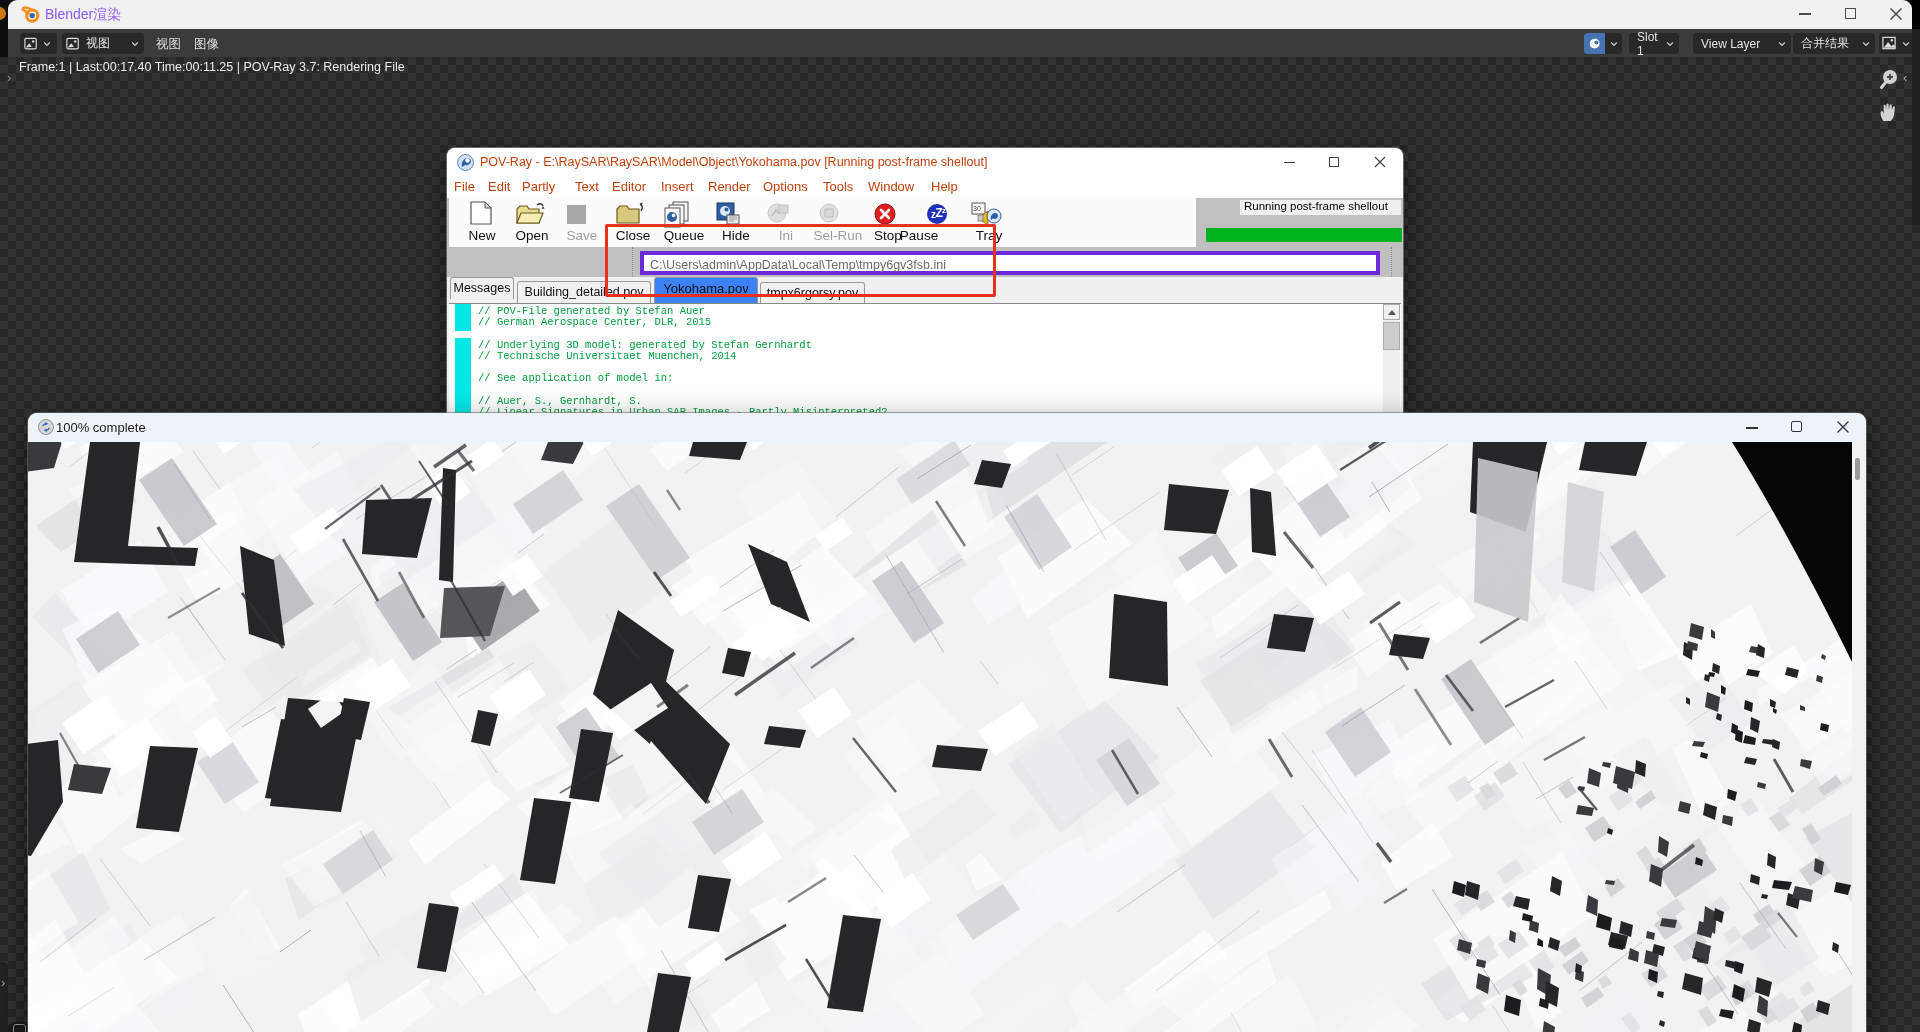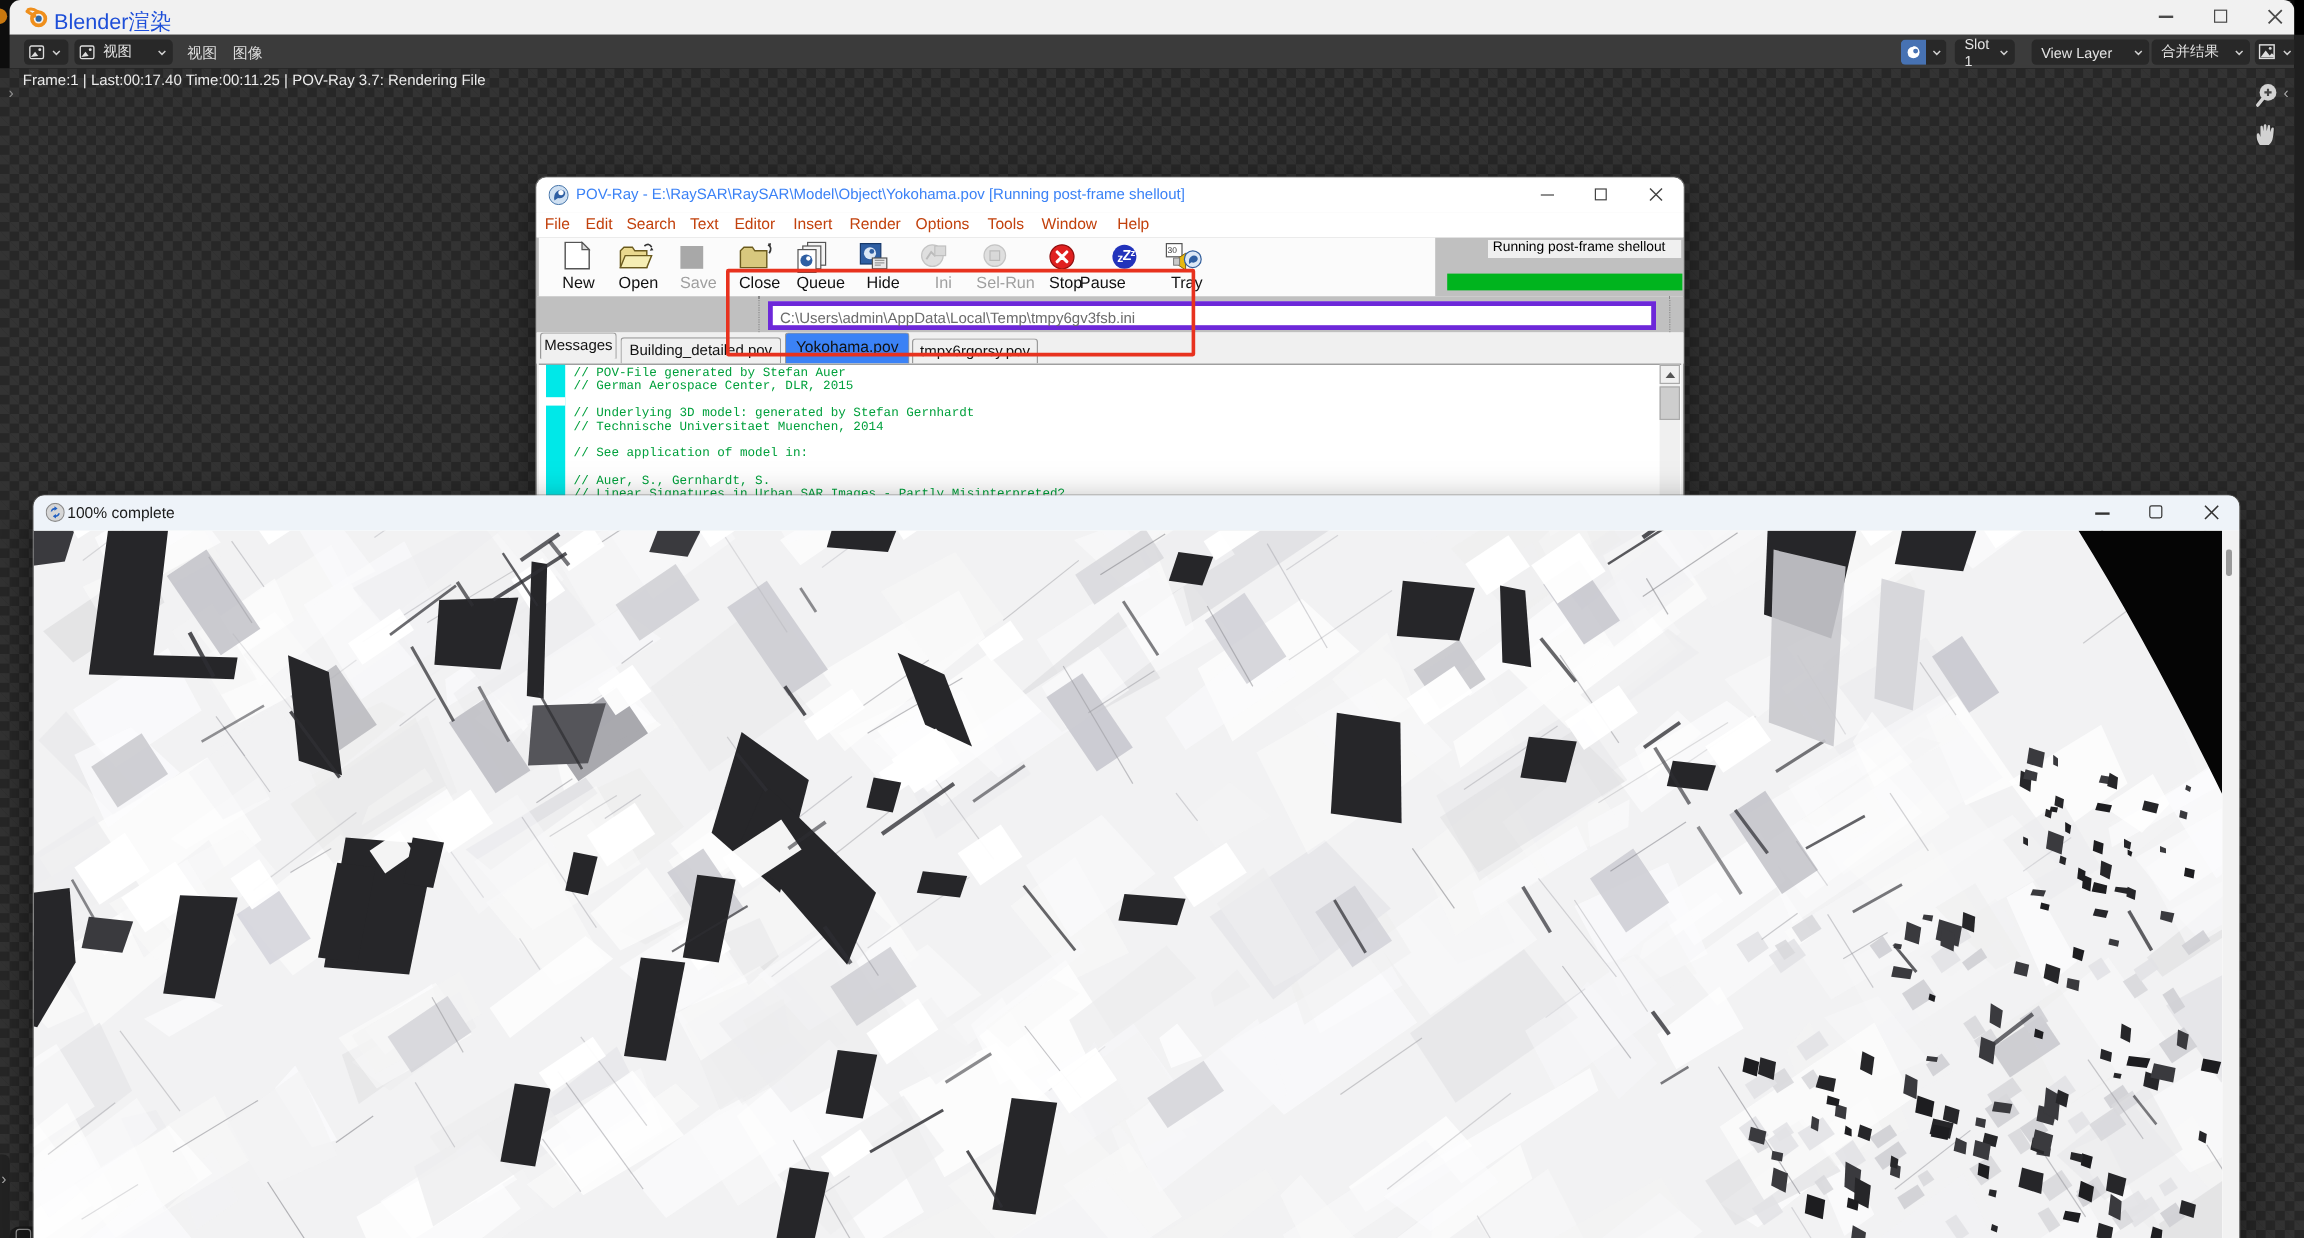--- a/index.html
+++ b/index.html
@@ -21,21 +21,21 @@
 <div class="abs" style="left:0;top:0;width:1920px;height:1032px;background:#0d0d0d"></div>
 
 <div class="abs" style="left:-7px;top:7px;width:13px;height:13px;border-radius:50%;background:#c9780f"></div>
 
 <div class="abs" style="left:8px;top:0;width:1904px;height:29px;background:#f1f1f1;border-radius:9px 9px 0 0">
   <svg class="abs" style="left:13px;top:4px" width="20" height="20" viewBox="0 0 20 20">
     <circle cx="11.2" cy="11.6" r="5.6" fill="none" stroke="#ef8f1c" stroke-width="3.1"></circle>
     <circle cx="11.2" cy="11.6" r="2.6" fill="#2f66a0"></circle>
     <path d="M1.5 5.5 L8 9.5 M2.5 4 Q6 2.5 10.5 5.8" fill="none" stroke="#ef8f1c" stroke-width="2.6" stroke-linecap="round"></path>
   </svg>
-  <span class="abs" style="left:37px;top:6px;font-size:18px;color:#1d4ed8">Blender渲染</span>
+  <span class="abs" style="left:37px;top:6px;font-size:14px;color:#8b5cf6">Blender渲染</span>
   <div class="abs" style="left:1791px;top:13px;width:12px;height:1.5px;background:#4a4a4a"></div>
   <div class="abs" style="left:1837px;top:8px;width:11px;height:11px;border:1.5px solid #4a4a4a"></div>
   <svg class="abs" style="left:1881px;top:7px" width="14" height="14" viewBox="0 0 14 14">
       <path d="M1.5 1.5 L12.5 12.5 M12.5 1.5 L1.5 12.5" stroke="#4a4a4a" stroke-width="1.5"></path>
     </svg>
 </div>
 
 <div class="abs" style="left:8px;top:29px;width:1904px;height:28px;background:#3b3b3b">
 
   <div class="dd abs" style="left:12px;top:4px;width:37px">
@@ -138,32 +138,32 @@
 <div class="abs" style="left:13px;top:1024px;width:13px;height:12px;border:1.5px solid #9a9a9a;border-radius:3px"></div>
 
 <div class="abs" style="left:447px;top:148px;width:956px;height:270px;background:#f0f0f0;border-radius:8px 8px 0 0;box-shadow:0 10px 30px rgba(0,0,0,.5);outline:1px solid rgba(130,130,130,.7)">
 
   <div class="abs" style="left:0;top:0;width:956px;height:29px;background:#fff;border-radius:8px 8px 0 0">
     <svg class="abs" style="left:10px;top:6px" width="17" height="17" viewBox="0 0 17 17">
       <circle cx="8.5" cy="8.5" r="8" fill="#cfe0f2" stroke="#3d6ea5" stroke-width="0.8"></circle>
       <path d="M5 13 Q4 8 7 5.5 Q10 3 13 5 Q15 7 13 9.5 Q11 12 8 11 Z" fill="#2f5fa3"></path>
       <circle cx="10.5" cy="6.5" r="2.2" fill="#fff"></circle>
     </svg>
-    <span class="abs" style="left:33px;top:7px;font-size:12.5px;color:#3b82f6">POV-Ray - E:\RaySAR\RaySAR\Model\Object\Yokohama.pov [Running post-frame shellout]</span>
+    <span class="abs" style="left:33px;top:7px;font-size:12.5px;color:#c2410c">POV-Ray - E:\RaySAR\RaySAR\Model\Object\Yokohama.pov [Running post-frame shellout]</span>
     <div class="abs" style="left:837px;top:14px;width:11px;height:1.2px;background:#444"></div>
     <div class="abs" style="left:882px;top:9px;width:10px;height:10px;border:1.2px solid #444"></div>
     <svg class="abs" style="left:927px;top:8px" width="12" height="12" viewBox="0 0 12 12">
         <path d="M1 1 L11 11 M11 1 L1 11" stroke="#444" stroke-width="1.2"></path>
       </svg>
   </div>
 
   <div class="abs" style="left:0;top:29px;width:956px;height:21px;background:#fff">
     <span class="mi abs" style="left:7px;top:2px">File</span>
     <span class="mi abs" style="left:41px;top:2px">Edit</span>
-    <span class="mi abs" style="left:75px;top:2px">Search</span>
+    <span class="mi abs" style="left:75px;top:2px">Partly</span>
     <span class="mi abs" style="left:128px;top:2px">Text</span>
     <span class="mi abs" style="left:165px;top:2px">Editor</span>
     <span class="mi abs" style="left:214px;top:2px">Insert</span>
     <span class="mi abs" style="left:261px;top:2px">Render</span>
     <span class="mi abs" style="left:316px;top:2px">Options</span>
     <span class="mi abs" style="left:376px;top:2px">Tools</span>
     <span class="mi abs" style="left:421px;top:2px">Window</span>
     <span class="mi abs" style="left:484px;top:2px">Help</span>
   </div>
 

